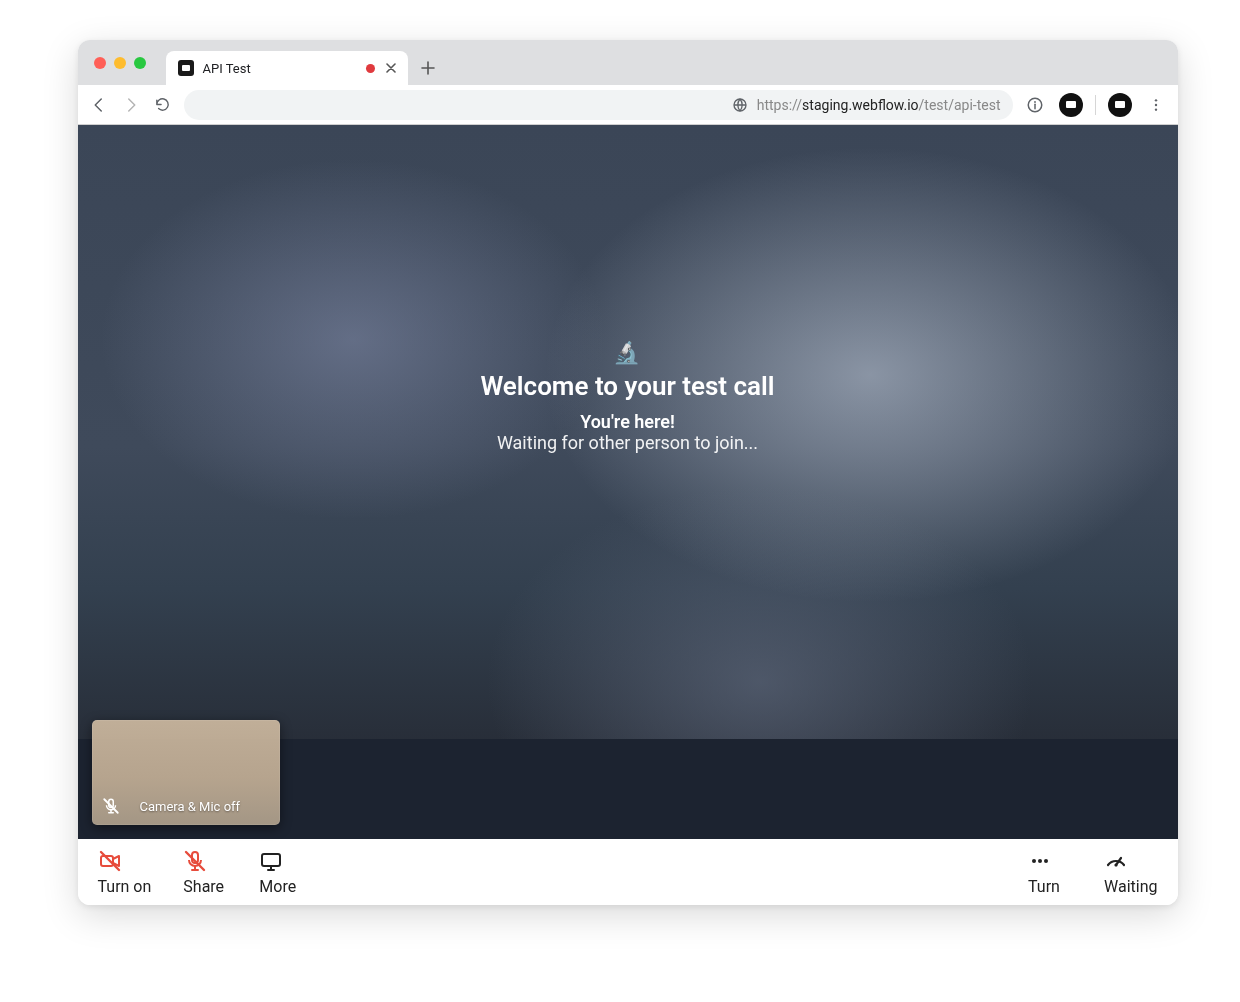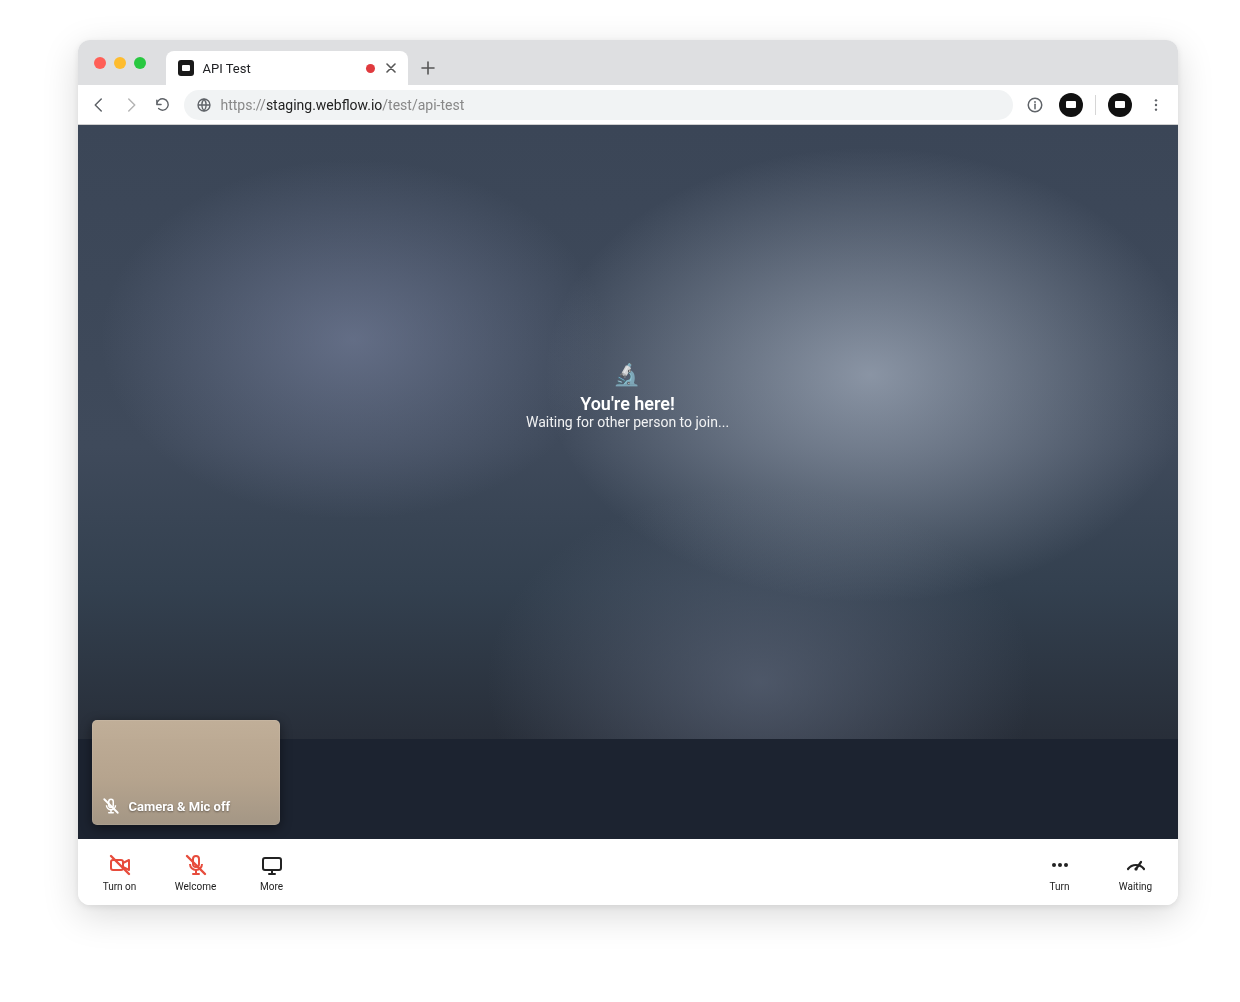--- a/index.html
+++ b/index.html
@@ -128,20 +128,21 @@
     flex: 1;
     height: 30px;
     background: #f1f3f4;
     border-radius: 16px;
     display: flex;
     align-items: center;
     padding: 0 12px;
     gap: 9px;
     font-size: 14px;
     color: #202124;
+    justify-content: flex-end;
   }
   .omnibox .url .muted { color: #888; }
   .omnibox .url .host { color: #222; }
   .omnibox .url .path { color: #888; }
 
   .ext-icons {
     display: flex; align-items: center; gap: 12px;
   }
   .ext-ic {
     width: 24px; height: 24px;
@@ -206,21 +207,21 @@
   .welcome h1 {
     margin: 2px 0 10px;
     font-size: 26px;
     font-weight: 600;
   }
   .welcome .sub1 {
     font-weight: 600;
     font-size: 18px;
   }
   .welcome .sub2 {
-    font-size: 14px;
+    font-size: 18px;
     opacity: .92;
   }
 
   .pip {
     position: absolute;
     left: 14px;
     bottom: 14px;
     width: 188px;
     height: 105px;
     border-radius: 5px;
@@ -228,24 +229,24 @@
       linear-gradient(180deg, rgba(205,185,160,.92) 0%, rgba(195,175,150,.92) 55%, rgba(175,160,140,.92) 100%);
     box-shadow: 0 3px 12px rgba(0,0,0,.45), inset 0 0 0 1px rgba(255,255,255,.08);
     display: flex;
     align-items: flex-end;
     padding: 10px;
     box-sizing: border-box;
   }
   .pip-inner {
     display: flex;
     align-items: center;
-    gap: 9px;
+    gap: 20px;
     color: #fff;
     font-size: 13px;
-    font-weight: 700;
+    font-weight: 400;
     text-shadow: 0 1px 2px rgba(0,0,0,.4);
   }
 
   .bottom-dark {
     height: 100px;
     background: #1c2330;
     margin-top: -100px;
   }
 
   
@@ -254,23 +255,23 @@
     background: #ffffff;
     display: flex;
     align-items: center;
     padding: 0 20px;
     gap: 32px;
   }
   .control-bar .spacer { flex: 1; }
   .ctrl {
     display: flex;
     flex-direction: column;
-    align-items: center;
+    align-items: flex-start;
     gap: 4px;
-    font-size: 10px;
+    font-size: 16px;
     color: #222;
     min-width: 44px;
   }
   .ctrl .glyph {
     height: 24px;
     display: flex;
     align-items: center;
     justify-content: center;
   }
 
@@ -356,20 +357,21 @@
           </svg>
       </span>
     </div>
   </div>
 
   <div class="content">
     <div class="video-bg">
 
       <div class="welcome">
         <div class="microscope">🔬</div>
+        <h1>Welcome to your test call</h1>
         <div class="sub1">You're here!</div>
         <div class="sub2">Waiting for other person to join...</div>
       </div>
 
       <div class="bottom-dark" style="position:absolute;left:0;right:0;bottom:0"></div>
 
       <div class="pip">
         <div class="pip-inner">
           <span>
             <svg class="svg-icon" width="18" height="18" viewBox="0 0 24 24">
@@ -400,21 +402,21 @@
 
       <div class="ctrl">
         <span class="glyph">
           <svg class="svg-icon" width="24" height="24" viewBox="0 0 24 24">
             <path d="M12 3 a3 3 0 0 1 3 3 v5 a3 3 0 0 1 -6 0 v-5 a3 3 0 0 1 3 -3 Z" fill="none" stroke="#e74c3c" stroke-width="2"></path>
             <path d="M6 11 a6 6 0 0 0 12 0" fill="none" stroke="#e74c3c" stroke-width="2"></path>
             <path d="M12 17 V21 M9 21 H15" stroke="#e74c3c" stroke-width="2" stroke-linecap="round"></path>
             <path d="M3 3 L21 21" stroke="#e74c3c" stroke-width="2.4" stroke-linecap="round"></path>
           </svg>
         </span>
-        <span>Welcome</span>
+        <span>Share</span>
       </div>
 
       <div class="ctrl">
         <span class="glyph">
           <svg class="svg-icon" width="24" height="24" viewBox="0 0 24 24">
             <rect x="3" y="5" width="18" height="12" rx="2" fill="none" stroke="#222" stroke-width="2"></rect>
             <path d="M9 21 H15 M12 17 V21" stroke="#222" stroke-width="2" stroke-linecap="round"></path>
           </svg>
         </span>
         <span>More</span>

